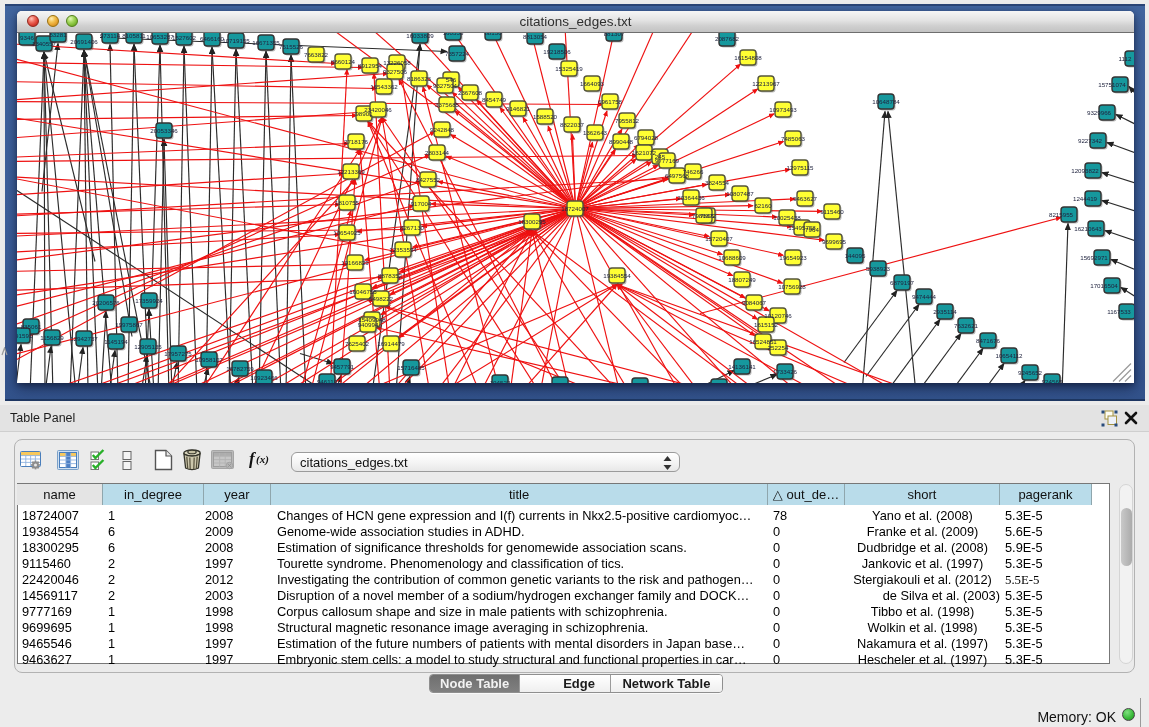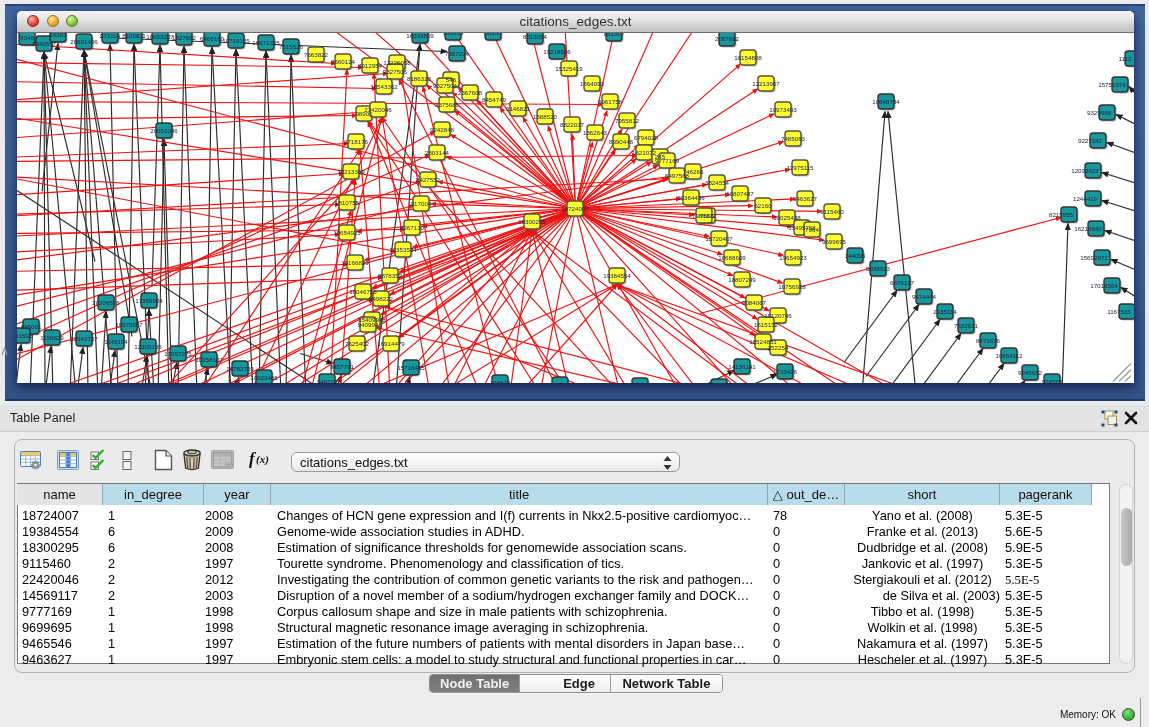--- a/index.html
+++ b/index.html
@@ -59,21 +59,21 @@
   #tabs { position:absolute; left:429px; top:674px; width:294px; height:19px;
     border:1px solid #8f8f8f; border-radius:4px; overflow:hidden; display:flex;
     box-shadow:0 1px 0 rgba(255,255,255,.7); }
   #tabs div { height:19px; font-size:13px; font-weight:bold; text-align:center;
     line-height:18px; }
   #tab1 { width:90px; background:linear-gradient(180deg,#6f6f6f,#828282); color:#f2f2f2; }
   #tab2 { width:92px; background:linear-gradient(180deg,#ffffff,#ededed); color:#1b1b1b;
     border-left:1px solid #9b9b9b; border-right:1px solid #9b9b9b;padding-left:28px;}
   #tab3 { width:112px; background:linear-gradient(180deg,#ffffff,#ededed); color:#1b1b1b; }
 
-  #mem { position:absolute; right:33px; top:709px; font-size:10px; color:#111; }
+  #mem { position:absolute; right:33px; top:709px; font-size:14px; color:#111; }
   #memdot { position:absolute; left:1122px; top:708px; width:13px; height:13px;
     border-radius:50%; background:radial-gradient(circle at 38% 30%,#7fe07f,#37b837 60%,#249324);
     border:1.5px solid #444; }
   #rline { position:absolute; left:1140px; top:698px; width:1px; height:29px; background:#9a9a9a; }
 </style>
 </head>
 <body>
 <div id="stage">
   <div id="frame">
     <div id="netwin">
@@ -857,21 +857,21 @@
       <div class="cell" style="left:205px;top:508px;width:60px;">2008</div>
       <div class="cell" style="left:277px;top:508px;width:488px;">Changes of HCN gene expression and I(f) currents in Nkx2.5-positive cardiomyoc…</div>
       <div class="cell" style="left:773px;top:508px;width:60px;">78</div>
       <div class="cell" style="left:845px;top:508px;width:155px;text-align:center;">Yano et al. (2008)</div>
       <div class="cell" style="left:1005px;top:508px;width:80px;">5.3E-5</div>
       <div class="cell" style="left:22px;top:524px;width:80px;">19384554</div>
       <div class="cell" style="left:108px;top:524px;width:60px;">6</div>
       <div class="cell" style="left:205px;top:524px;width:60px;">2009</div>
       <div class="cell" style="left:277px;top:524px;width:488px;">Genome-wide association studies in ADHD.</div>
       <div class="cell" style="left:773px;top:524px;width:60px;">0</div>
-      <div class="cell" style="left:845px;top:524px;width:155px;text-align:center;">Franke et al. (2013)</div>
+      <div class="cell" style="left:845px;top:524px;width:155px;text-align:center;">Franke et al. (2009)</div>
       <div class="cell" style="left:1005px;top:524px;width:80px;">5.6E-5</div>
       <div class="cell" style="left:22px;top:540px;width:80px;">18300295</div>
       <div class="cell" style="left:108px;top:540px;width:60px;">6</div>
       <div class="cell" style="left:205px;top:540px;width:60px;">2008</div>
       <div class="cell" style="left:277px;top:540px;width:488px;">Estimation of significance thresholds for genomewide association scans.</div>
       <div class="cell" style="left:773px;top:540px;width:60px;">0</div>
       <div class="cell" style="left:845px;top:540px;width:155px;text-align:center;">Dudbridge et al. (2008)</div>
       <div class="cell" style="left:1005px;top:540px;width:80px;">5.9E-5</div>
       <div class="cell" style="left:22px;top:556px;width:80px;">9115460</div>
       <div class="cell" style="left:108px;top:556px;width:60px;">2</div>

